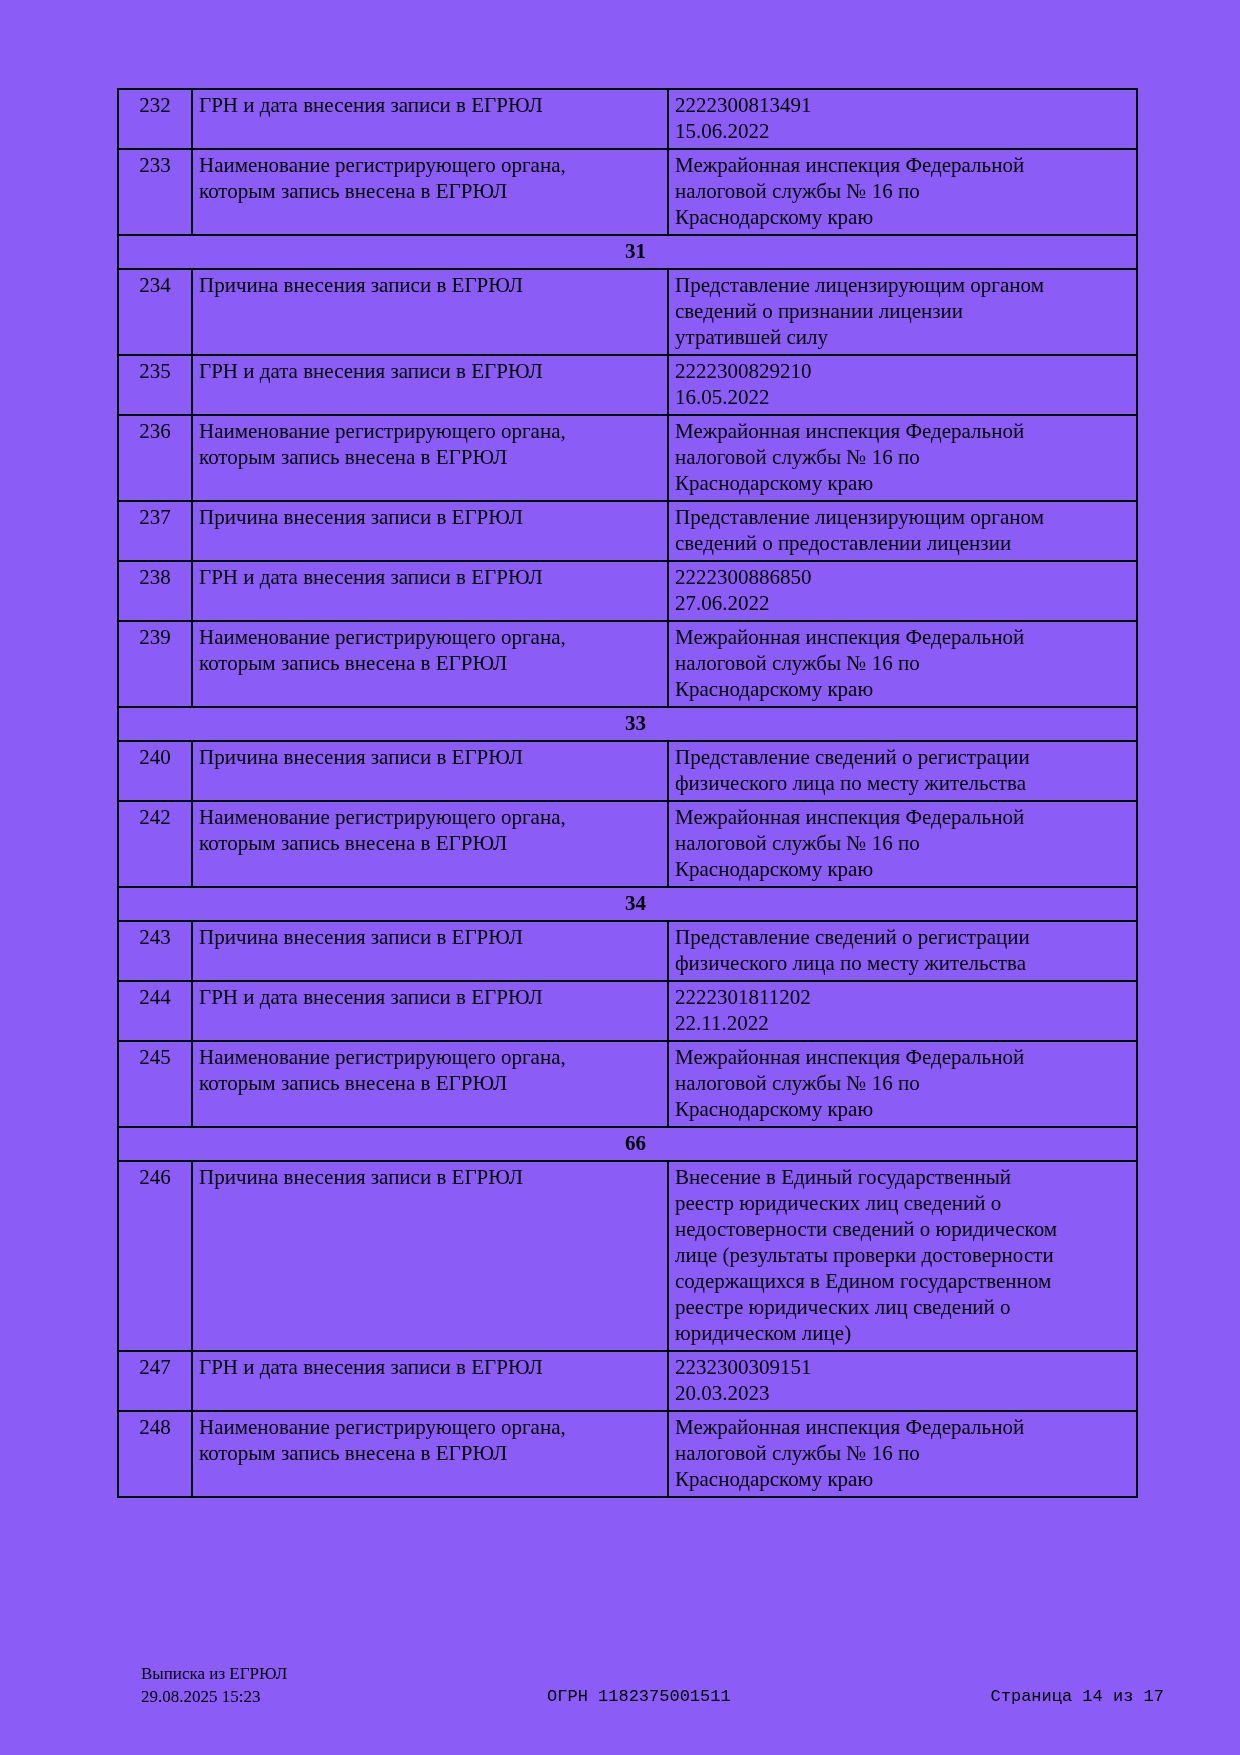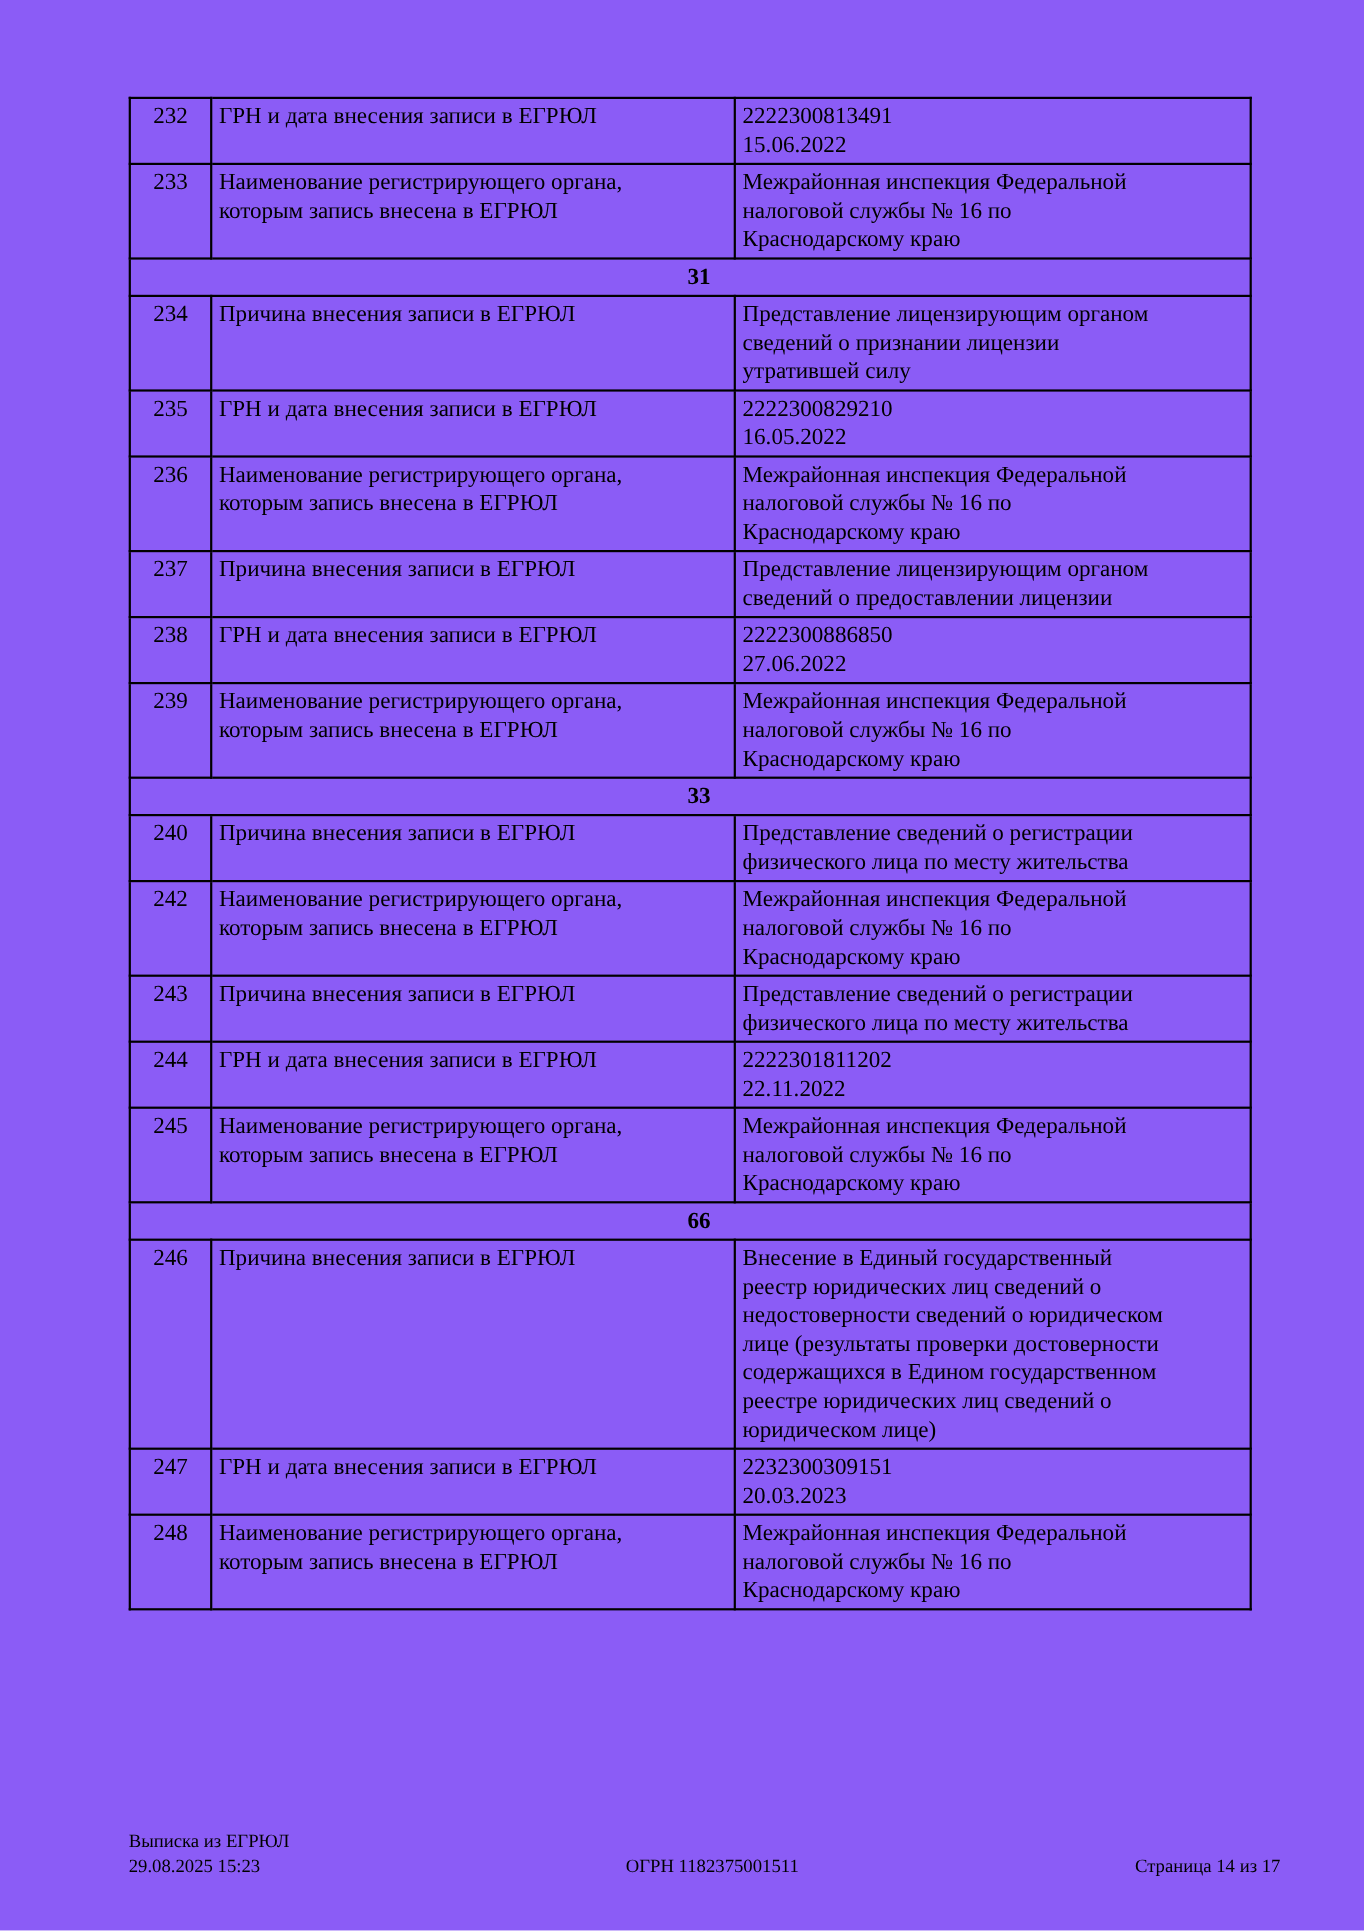--- a/index.html
+++ b/index.html
@@ -51,22 +51,22 @@
     position: absolute;
     left: 117px;
     top: 1662px;
     width: 1047px;
     display: flex;
     justify-content: space-between;
     align-items: flex-end;
     font-size: 17px;
     line-height: 23px;
   }
-  .footer .f-left div { white-space: nowrap; }
-  .footer .f-center, .footer .f-right { white-space: nowrap; }
+  .footer .f-left div { white-space: nowrap; margin-left: 24px; }
+  .footer .f-center, .footer .f-right { white-space: nowrap; font-family: Liberation Mono, monospace; }
 </style>
 </head>
 <body>
 
 <div class="page">
 
   <table class="egrul-table">
     <colgroup>
       <col class="c-num">
       <col class="c-label">
@@ -140,20 +140,23 @@
     <td class="value">Представление сведений о регистрации
 физического лица по месту жительства</td>
   </tr>
         <tr class="record">
     <td class="num">242</td>
     <td class="label">Наименование регистрирующего органа,
 которым запись внесена в ЕГРЮЛ</td>
     <td class="value">Межрайонная инспекция Федеральной
 налоговой службы № 16 по
 Краснодарскому краю</td>
+  </tr>
+        <tr class="section">
+    <td class="section-num" colspan="3">34</td>
   </tr>
         <tr class="record">
     <td class="num">243</td>
     <td class="label">Причина внесения записи в ЕГРЮЛ</td>
     <td class="value">Представление сведений о регистрации
 физического лица по месту жительства</td>
   </tr>
         <tr class="record">
     <td class="num">244</td>
     <td class="label">ГРН и дата внесения записи в ЕГРЮЛ</td>

